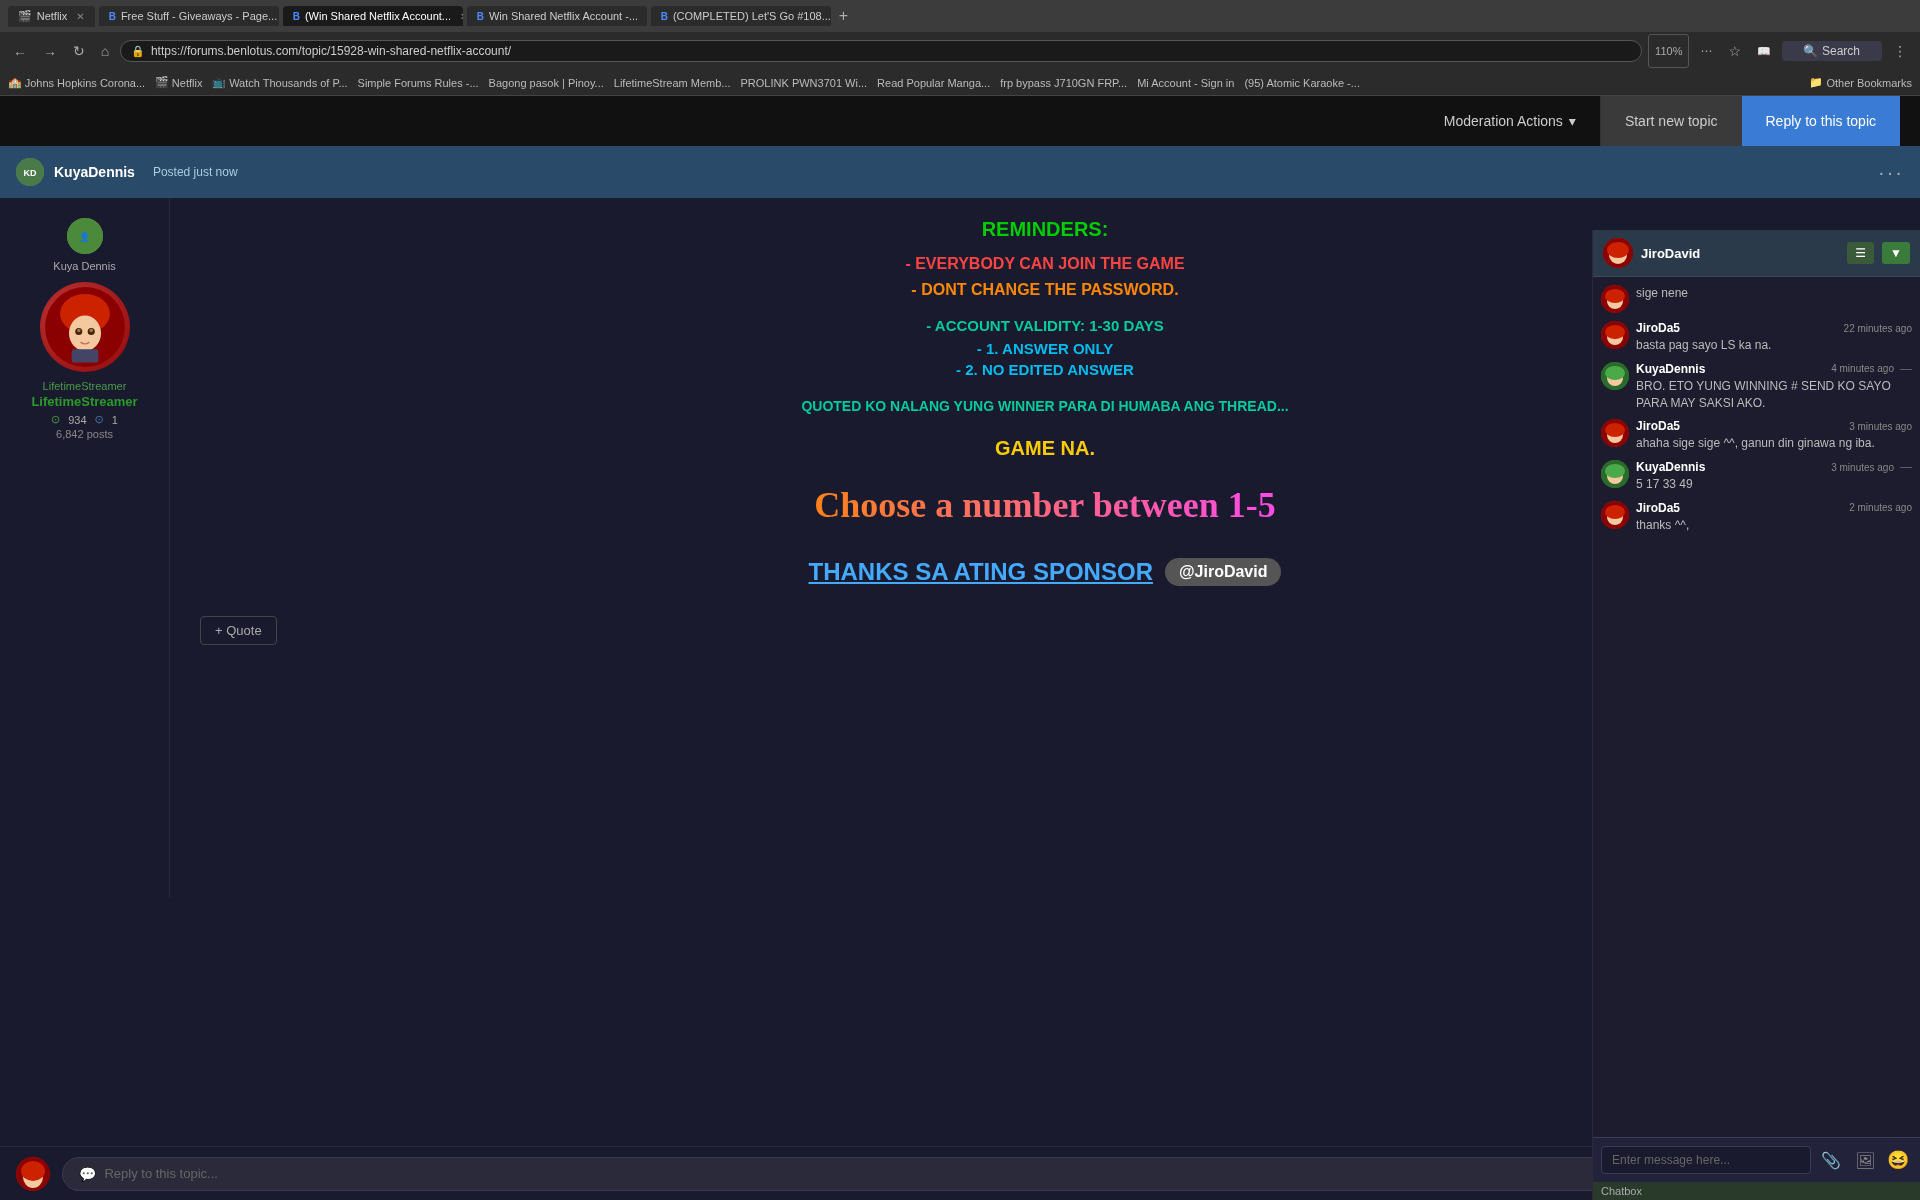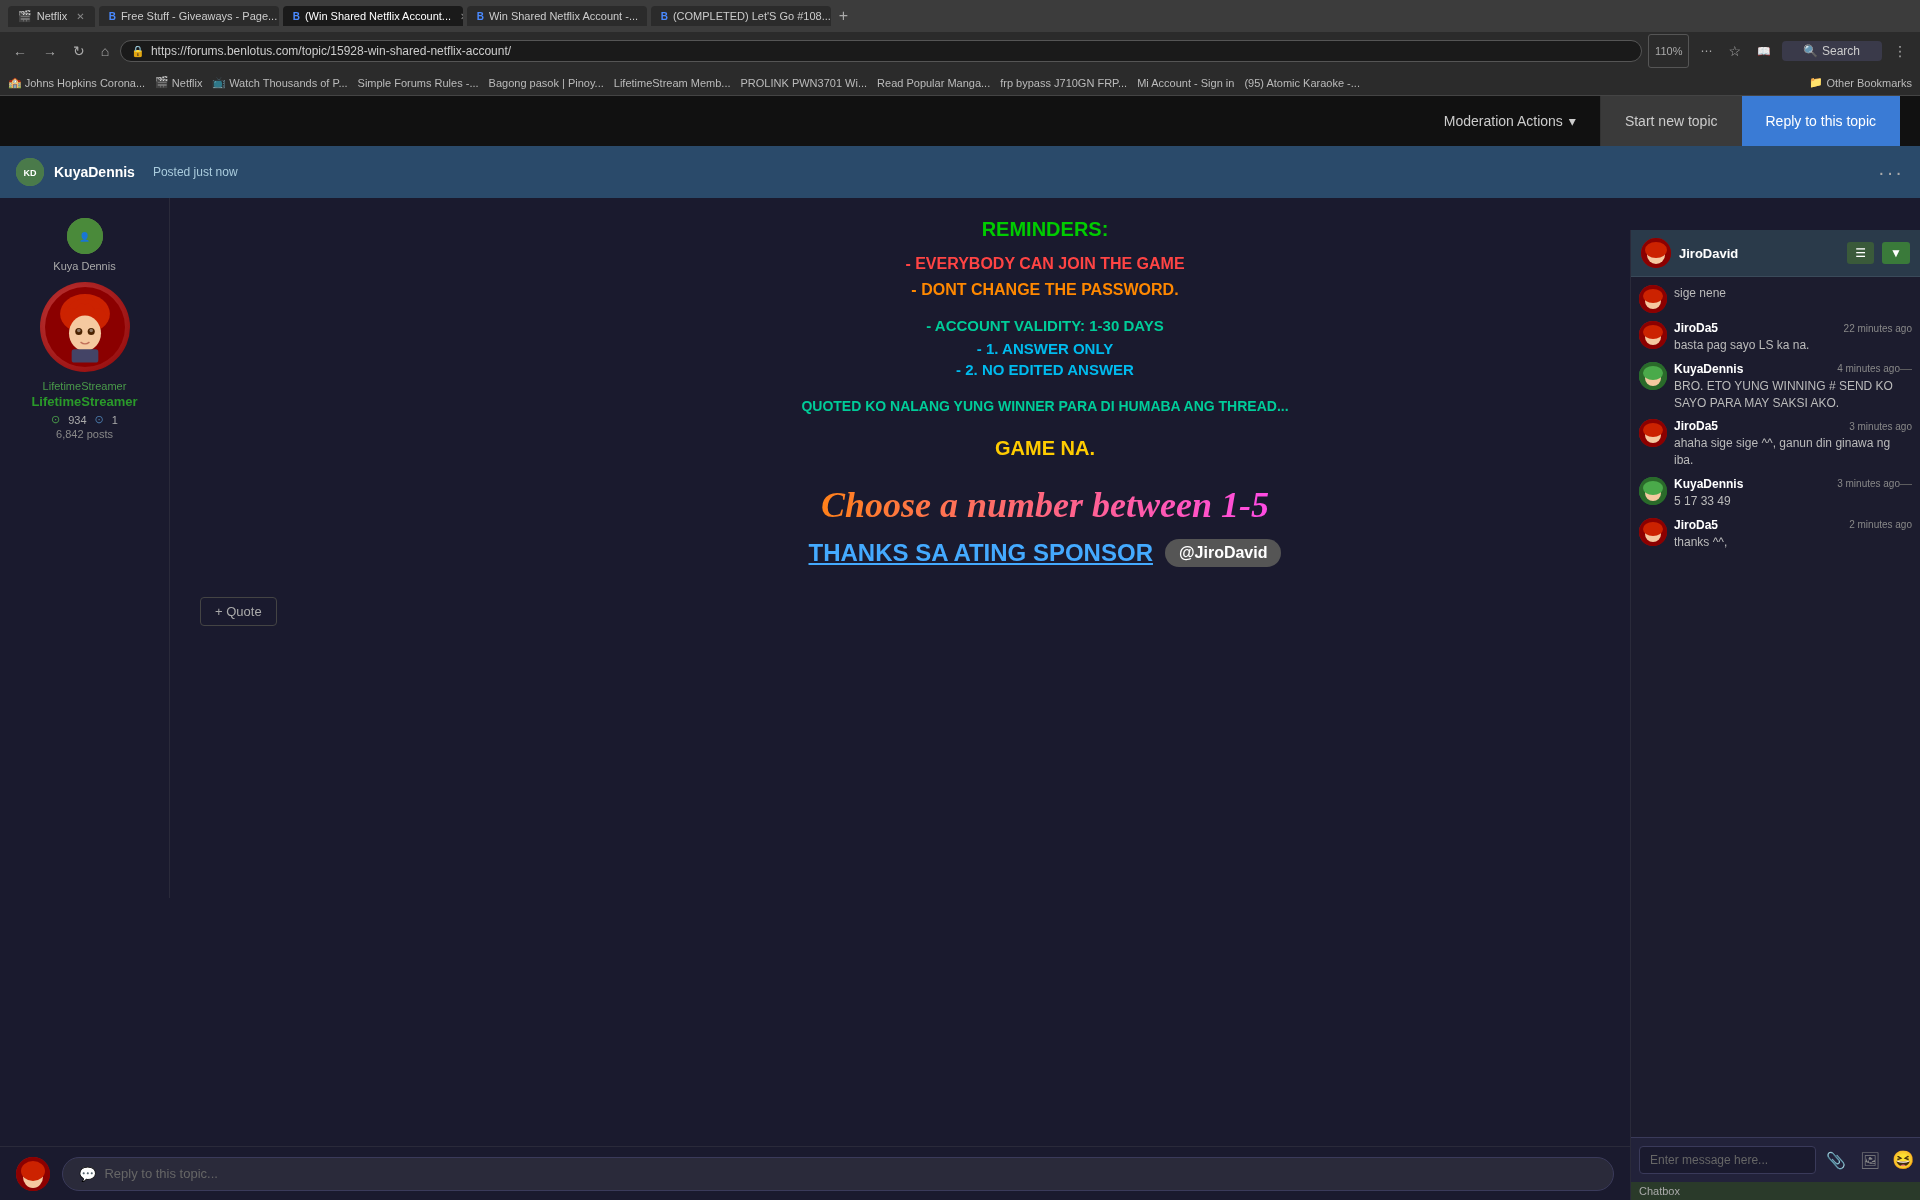--- a/index.html
+++ b/index.html
@@ -327,23 +327,22 @@
       text-align: center;
       font-size: 20px;
       font-weight: bold;
       color: #ffcc00;
       margin-bottom: 24px;
     }
     .choose-number {
       text-align: center;
       font-size: 36px;
       font-weight: bold;
-      font-style: italic;
       font-family: Georgia, serif;
-      margin-bottom: 13px;
+      margin-bottom: 32px;
       background: linear-gradient(90deg, #ff44ff, #ff8800, #ff44ff, #ff8800);
       -webkit-background-clip: text;
       -webkit-text-fill-color: transparent;
       background-clip: text;
     }
     .sponsor-line {
       text-align: center;
       display: flex;
       align-items: center;
       justify-content: center;
@@ -372,21 +371,21 @@
       border: 1px solid #444;
       color: #aaa;
       padding: 6px 14px;
       border-radius: 4px;
       cursor: pointer;
       font-size: 13px;
     }
 
     
     .chat-panel {
-      width: 290px;
+      width: 328px;
       background: #1a1a2e;
       border-left: 1px solid #2a2a3a;
       display: flex;
       flex-direction: column;
       position: fixed;
       right: 0;
       bottom: 0;
       top: 230px;
       z-index: 100;
     }
@@ -450,20 +449,21 @@
       flex-shrink: 0;
       background: radial-gradient(circle at 40% 40%, #c44, #600);
     }
     .chat-msg-avatar.green {
       background: radial-gradient(circle at 40% 40%, #4a8, #060);
     }
     .chat-msg-body { flex: 1; }
     .chat-msg-header {
       display: flex;
       align-items: center;
+      gap: 6px;
       margin-bottom: 2px;
     }
     .chat-msg-name {
       font-size: 12px;
       font-weight: bold;
       color: #fff;
     }
     .chat-msg-time {
       font-size: 10px;
       color: #888;

